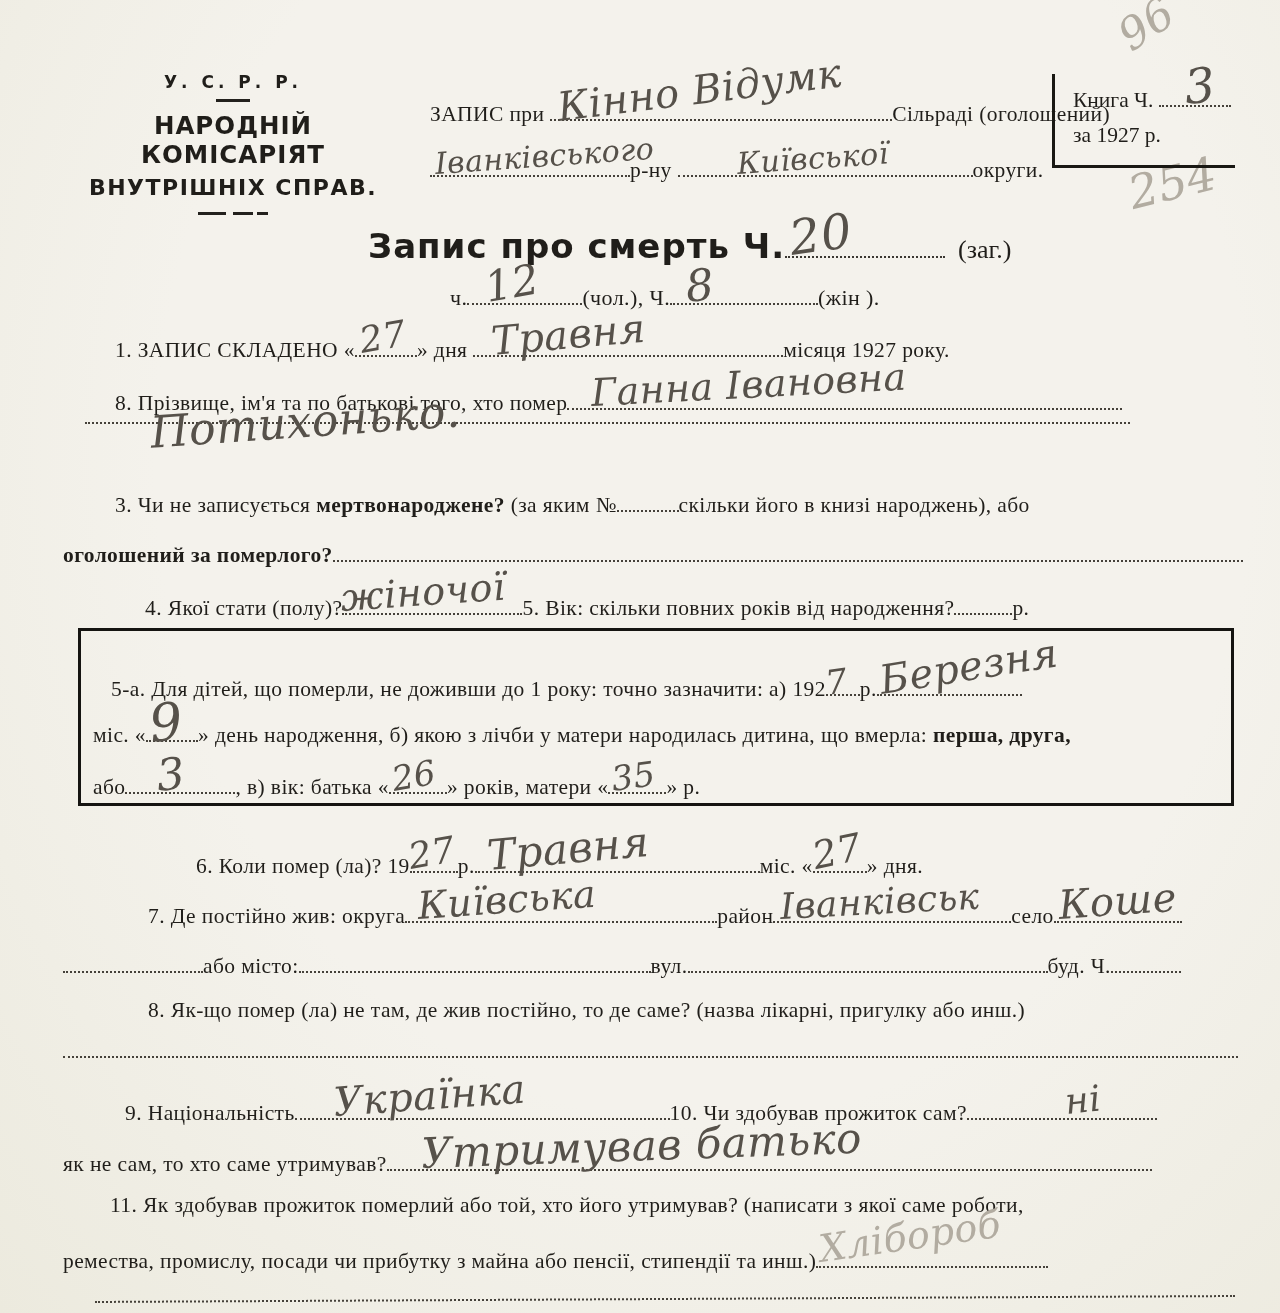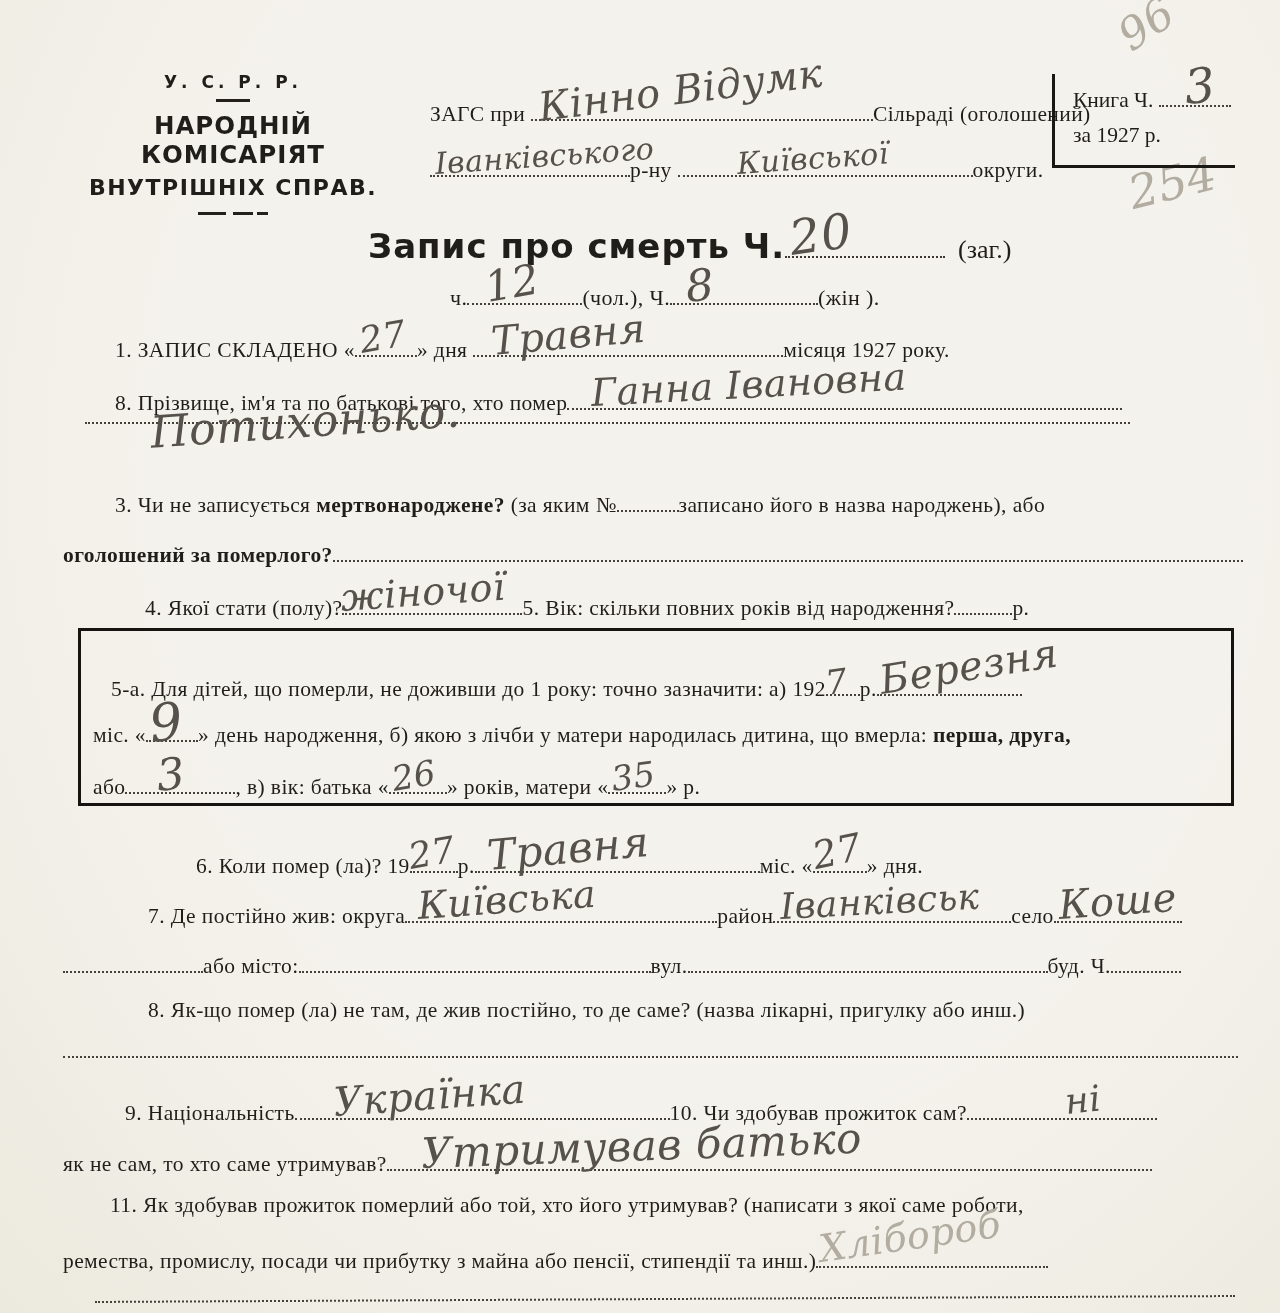--- a/index.html
+++ b/index.html
@@ -46,21 +46,21 @@
 
   <div class="hdr-left">
     <div class="hdr-org1">У. С. Р. Р.</div>
     <div class="hdr-dash1"></div>
     <div class="hdr-org2">НАРОДНІЙ КОМІСАРІЯТ</div>
     <div class="hdr-org3">ВНУТРІШНІХ СПРАВ.</div>
     <div class="hdr-dash2"></div>
   </div>
 
   <div class="line" style="left:430px; top:96px;">
-    <span>ЗАГС при</span>
+    <span>ЗАПИС при</span>
     <span class="fill" style="width:342px;">
       <span class="hw" style="font-size:40px; bottom:-8px; left:10px; transform:rotate(-7deg);">Кінно Відумк</span>
     </span><span>Сільраді (оголошений)</span>
   </div>
 
   <div class="line" style="left:430px; top:152px;">
     <span class="fill" style="width:200px;">
       <span class="hw" style="font-size:30px; bottom:-4px; transform:rotate(-4deg);">Іванківського</span>
     </span><span>р-ну</span>
     <span class="fill" style="width:295px;">
@@ -108,21 +108,21 @@
     <span>8. Прізвище, ім'я та по батькові того, хто помер</span><span class="fill" style="width:555px;">
       <span class="hw" style="font-size:38px; bottom:-4px; left:25px; transform:rotate(-3deg);">Ганна Івановна</span>
     </span>
   </div>
   <div class="solidline" style="left:85px; top:422px; width:1045px;"></div>
   <div class="line hw" style="left:150px; top:400px; font-size:44px; transform:rotate(-4deg);">Потихонько.</div>
 
   <div class="line" style="left:115px; top:487px;">
     <span>3. Чи не записується</span>
     <span class="b">мертвонароджене?</span>
-    <span>(за яким №</span><span class="fill" style="width:62px;"></span><span>записано його в назва народжень), або</span>
+    <span>(за яким №</span><span class="fill" style="width:62px;"></span><span>скільки його в книзі народжень), або</span>
   </div>
   <div class="line" style="left:63px; top:537px;">
     <span class="b">оголошений за померлого?</span><span class="fill" style="width:910px;"></span>
   </div>
 
   <div class="line" style="left:145px; top:590px;">
     <span>4. Якої стати (полу)?</span><span class="fill" style="width:180px;">
       <span class="hw" style="font-size:38px; bottom:-4px; left:0px; transform:rotate(-4deg);">жіночої</span>
     </span><span>5. Вік: скільки повних років від народження?</span><span class="fill" style="width:58px;"></span><span>р.</span>
   </div>

